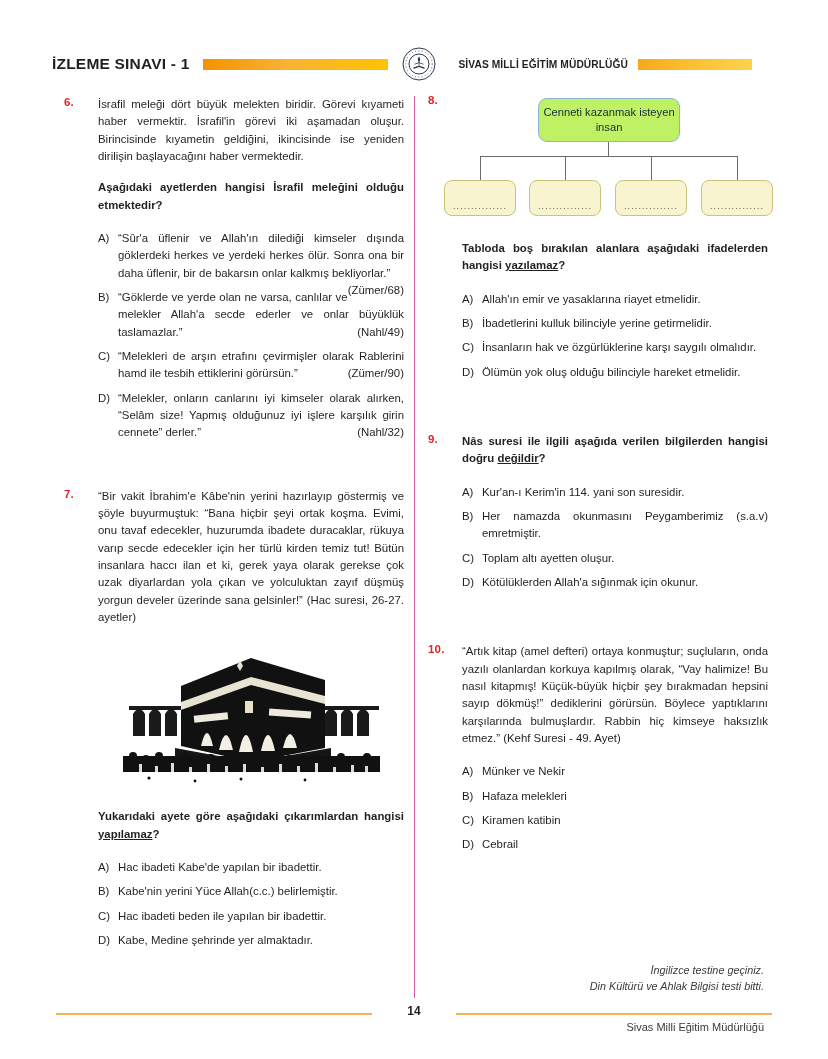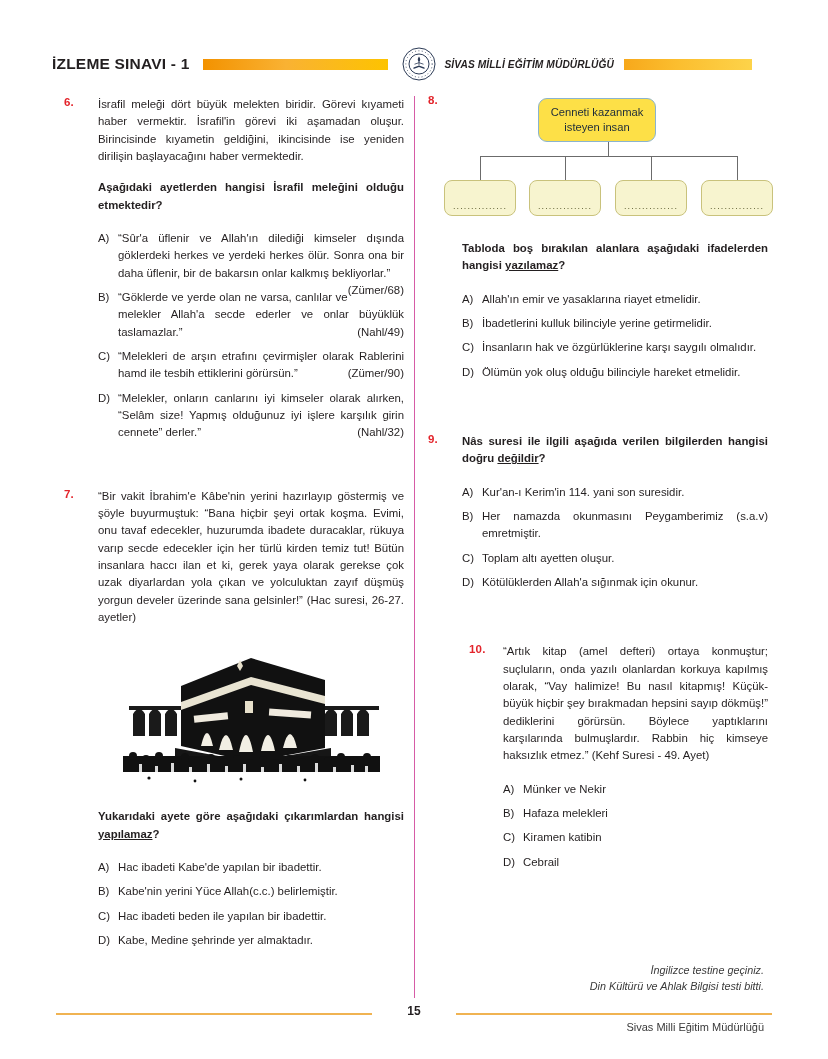--- a/index.html
+++ b/index.html
@@ -35,27 +35,26 @@
     margin-left: 14px;
     background: linear-gradient(to right, #f39200 0%, #f9b233 45%, #fdc300 100%);
   }
   .logo-wrap {
     margin-left: 14px;
     width: 34px; height: 34px;
     flex: none;
     display: flex; align-items: center; justify-content: center;
   }
   .org-name {
-    margin-left: 8px;
+    margin-left: 22px;
     font-size: 10.2px;
     font-weight: bold;
     letter-spacing: 0.1px;
     color: #231f20;
     white-space: nowrap;
-    font-style: italic;
   }
   .bar-right {
     height: 11px;
     flex: 1;
     margin-left: 10px;
     background: linear-gradient(to right, #f7a81b 0%, #fbbd2e 40%, #fdd34a 100%);
   }
 
   
   .col-divider {
@@ -123,22 +122,22 @@
   
   .diagram {
     position: relative;
     height: 122px;
     margin-left: -10px;
     margin-top: -2px;
   }
   .node-top {
     position: absolute;
     left: 86px; top: 4px;
-    width: 118px; height: 44px;
-    background: #fde047;
+    width: 142px; height: 44px;
+    background: #bef264;
     border: 1px solid #8ab4cf;
     border-radius: 9px;
     display: flex;
     align-items: center;
     justify-content: center;
     text-align: center;
     font-size: 11.2px;
     line-height: 1.3;
     color: #1b2a3a;
   }
@@ -454,21 +453,21 @@
         <span class="lbl">C)</span>
         <span>Toplam altı ayetten oluşur.</span>
       </div>
       <div class="opt tight">
         <span class="lbl">D)</span>
         <span>Kötülüklerden Allah'a sığınmak için okunur.</span>
       </div>
     </div>
   </div>
 
-  <div class="q" style="margin-top:52px;margin-left:41px;">
+  <div class="q" style="margin-top:52px;">
     <div class="qnum">10.</div>
     <div class="stem">
       <span>“Artık kitap (amel defteri) ortaya konmuştur; suçluların, onda yazılı olanlardan korkuya kapılmış olarak, “Vay halimize! Bu nasıl kitapmış! Küçük-büyük hiçbir şey bırakmadan hepsini sayıp dökmüş!” dediklerini görürsün. Böylece yaptıklarını karşılarında bulmuşlardır. Rabbin hiç kimseye haksızlık etmez.”</span>
       <span class="ref">(Kehf Suresi - 49. Ayet)</span>
     </div>
     <div class="opts">
       <div class="opt tight">
         <span class="lbl">A)</span>
         <span>Münker ve Nekir</span>
       </div>
@@ -487,14 +486,14 @@
     </div>
   </div>
 </div>
 
 <div class="end-note">
   <div>İngilizce testine geçiniz.</div>
   <div>Din Kültürü ve Ahlak Bilgisi testi bitti.</div>
 </div>
 <div class="footer-rule rule-l"></div>
 <div class="footer-rule rule-r"></div>
-<div class="page-num">15</div>
+<div class="page-num">14</div>
 <div class="footer-org">Sivas Milli Eğitim Müdürlüğü</div>
 
 </body></html>

